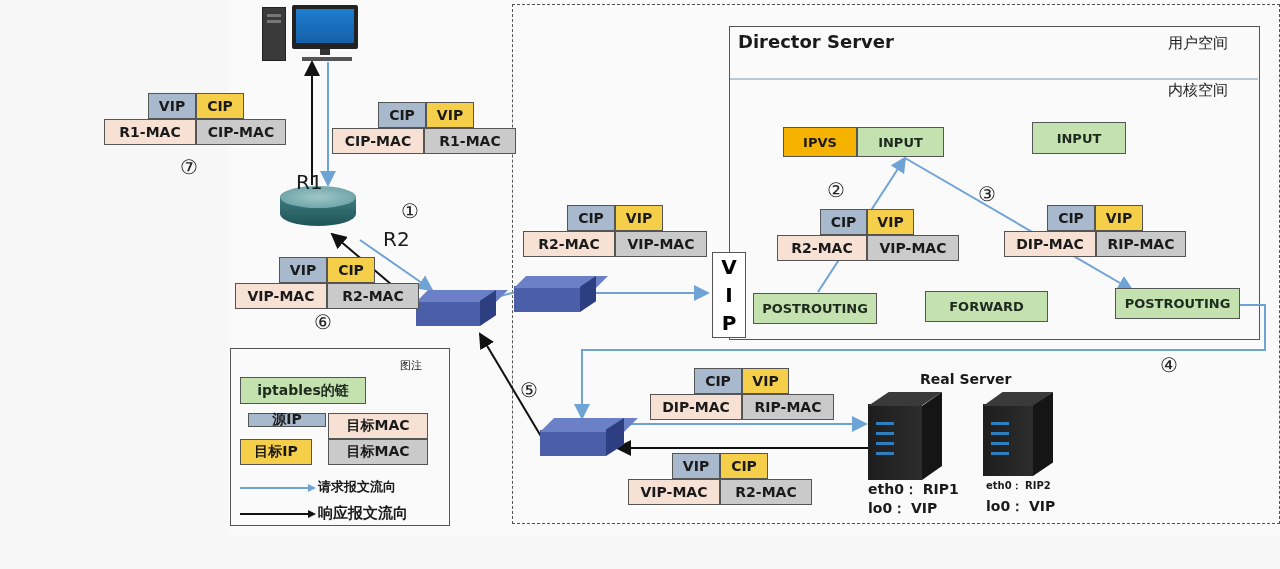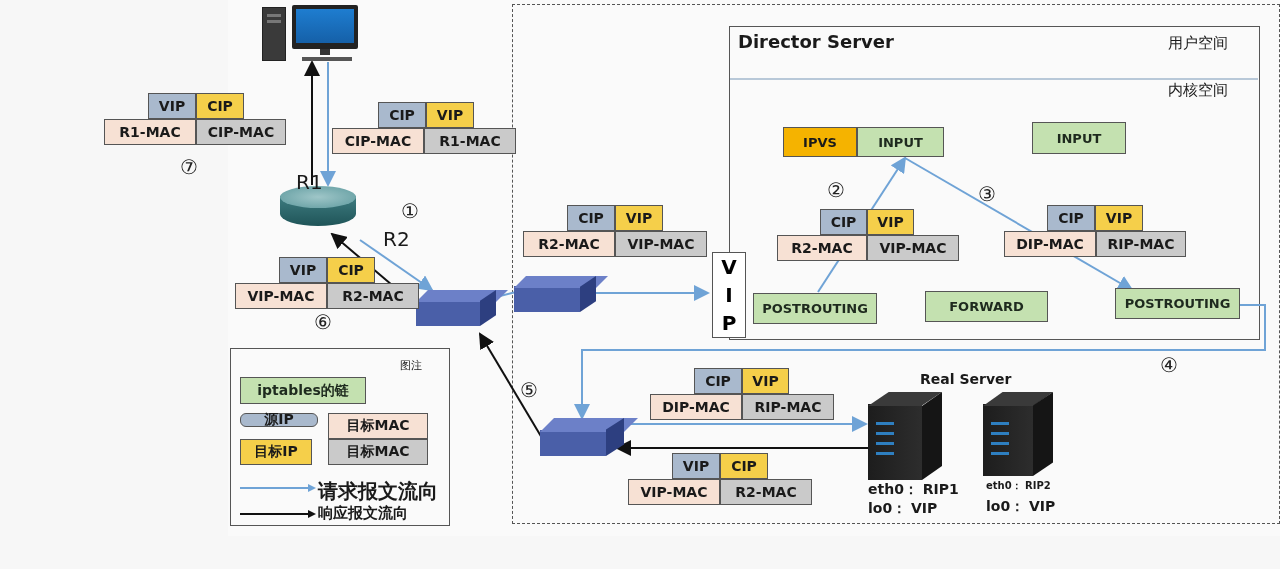--- a/index.html
+++ b/index.html
@@ -203,26 +203,26 @@
   <div style="position:absolute; left:8px; top:60px; width:18px; height:3px; background:#2e7fc0;"></div>
 </div>
 <div class="label" style="left:868px; top:481px; font-size:14px; font-weight:bold;">eth0： RIP1</div>
 <div class="label" style="left:868px; top:500px; font-size:14px; font-weight:bold;">lo0： VIP</div>
 <div class="label" style="left:986px; top:479px; font-size:10px; font-weight:bold;">eth0： RIP2</div>
 <div class="label" style="left:986px; top:498px; font-size:14px; font-weight:bold;">lo0： VIP</div>
 
 <div class="solid-box" style="left:230px; top:348px; width:220px; height:178px; background:#fafafa;"></div>
 <div class="label" style="left:400px; top:358px; font-size:11px;">图注</div>
 <div class="chain" style="left:240px; top:377px; width:126px; height:27px; font-size:14px;">iptables的链</div>
-<div class="cell c-src-ip" style="left:240px; top:413px; width:78px; height:14px;border-radius:6px;">源IP</div>
+<div class="cell c-src-ip" style="left:248px; top:413px; width:78px; height:14px;">源IP</div>
 <div class="cell c-src-mac" style="left:328px; top:413px; width:100px; height:26px;">目标MAC</div>
 <div class="cell c-dst-ip" style="left:240px; top:439px; width:72px; height:26px;">目标IP</div>
 <div class="cell c-dst-mac" style="left:328px; top:439px; width:100px; height:26px;">目标MAC</div>
 <svg class="abs" style="left:240px; top:482px; width:76px; height:12px;">
   <line x1="0" y1="6" x2="70" y2="6" stroke="#6fa3d6" stroke-width="2"></line>
     <path d="M68,2 L76,6 L68,10 z" fill="#6fa3d6"></path>
 </svg>
-<div class="label" style="left:318px; top:478px; font-size:20px; font-weight:bold;">请求报文流向</div>
+<div class="label" style="left:318px; top:478px; font-size:13px; font-weight:bold;">请求报文流向</div>
 <svg class="abs" style="left:240px; top:508px; width:76px; height:12px;">
   <line x1="0" y1="6" x2="70" y2="6" stroke="#111" stroke-width="2"></line>
     <path d="M68,2 L76,6 L68,10 z" fill="#111"></path>
 </svg>
 <div class="label" style="left:318px; top:504px; font-size:15px; font-weight:bold;">响应报文流向</div>
 
 </body></html>

